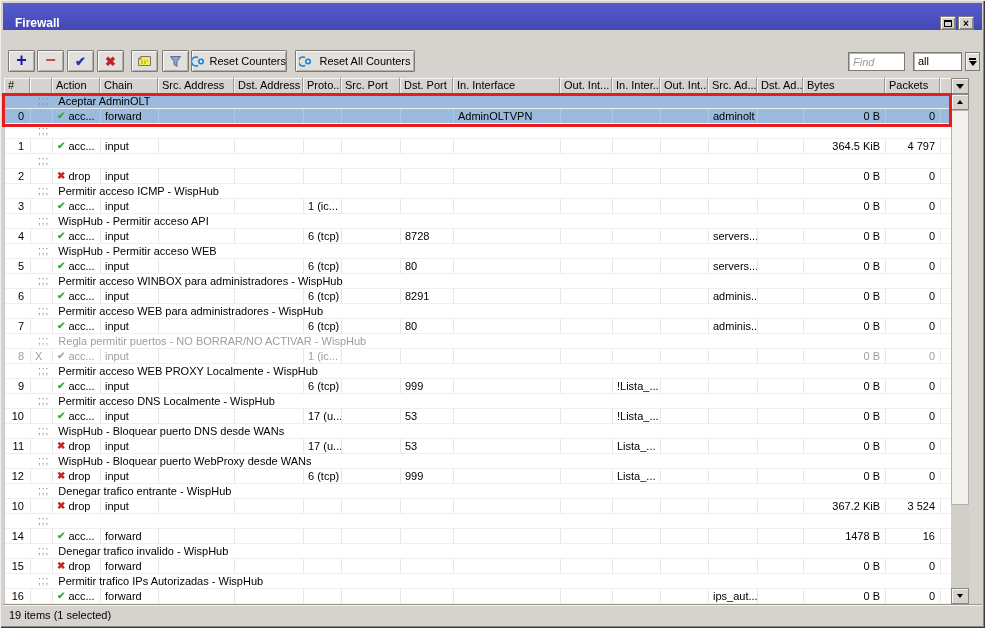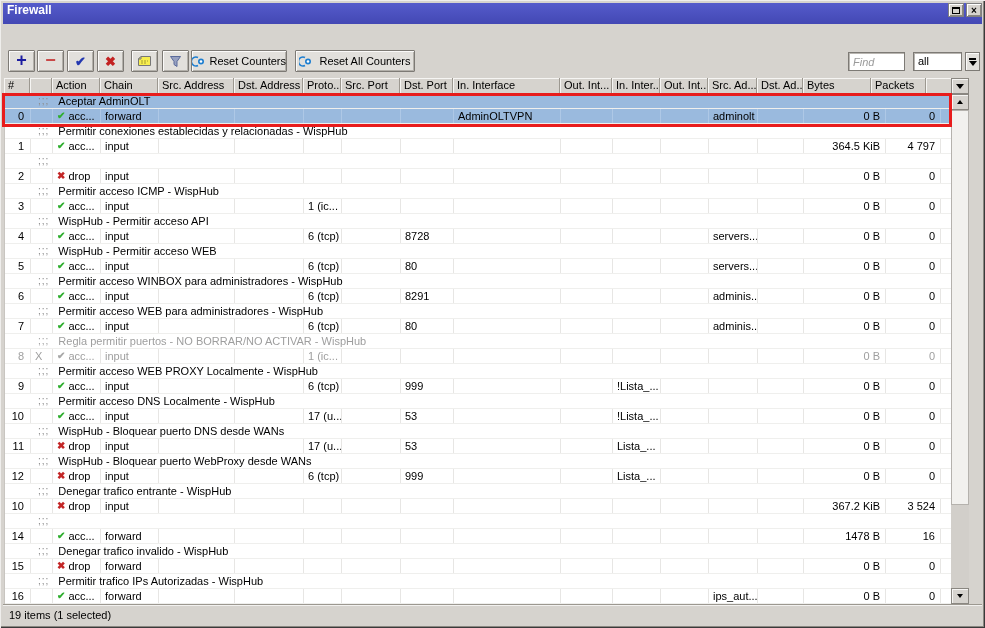--- a/index.html
+++ b/index.html
@@ -4,22 +4,22 @@
 <style>
   html,body{margin:0;padding:0;background:#9a9a9a;}
   *{box-sizing:border-box;}
   #win{
     position:relative;width:985px;height:628px;background:#d6d3ce;
     font-family:"Liberation Sans",sans-serif;font-size:11px;color:#000;
     box-shadow:inset 1px 1px 0 #efeeec, inset -1px -1px 0 #3a3a3a, inset -2px -2px 0 #8a8781;
     overflow:hidden;
   }
   
-  .titlebar{position:absolute;left:3px;top:3px;width:979px;height:21px;
-    background:linear-gradient(#555bcb,#4348b4);display:flex;align-items:flex-start;padding:0 0;}
+  .titlebar{position:absolute;left:3px;top:3px;width:979px;height:27px;
+    background:linear-gradient(#555bcb,#4348b4);display:flex;align-items:flex-end;padding:0 8px;}
   .titlebar .t{color:#fff;font-weight:bold;font-size:12px;padding-left:4px;flex:1;}
   .tbtn{width:16px;height:14px;background:#d6d3ce;border:1px solid #808080;
     box-shadow:inset 1px 1px 0 #fff, inset -1px -1px 0 #8a8781;margin-left:2px;
     display:flex;align-items:center;justify-content:center;font-size:10px;font-weight:bold;cursor:default;}
   .maxglyph{width:8px;height:7px;border:1px solid #000;border-top-width:2px;}
   
   .tabbar{position:absolute;left:3px;top:26px;width:979px;height:22px;display:flex;align-items:flex-end;padding-left:5px;}
   .tab{height:20px;padding:3px 9px 0 9px;margin-right:1px;background:#d0cdc7;
     border:1px solid #8a8781;border-bottom:none;border-top-left-radius:2px;border-top-right-radius:2px;
     box-shadow:inset 1px 1px 0 #f2f1ef;white-space:nowrap;cursor:default;font-size:11.5px;}
@@ -160,21 +160,21 @@
       <div class="hcell" style="width: 69px;">Dst. Address</div>
       <div class="hcell" style="width: 38px;">Proto...</div>
       <div class="hcell" style="width: 59px;">Src. Port</div>
       <div class="hcell" style="width: 53px;">Dst. Port</div>
       <div class="hcell" style="width: 107px;">In. Interface</div>
       <div class="hcell" style="width: 52px;">Out. Int...</div>
       <div class="hcell" style="width: 48px;">In. Inter...</div>
       <div class="hcell" style="width: 48px;">Out. Int...</div>
       <div class="hcell" style="width: 49px;">Src. Ad...</div>
       <div class="hcell" style="width: 46px;">Dst. Ad...</div>
-      <div class="hcell" style="width: 68px;">Bytes</div>
+      <div class="hcell" style="width: 82px;">Bytes</div>
       <div class="hcell" style="width: 55px;">Packets</div>
       <div class="hcell" style="flex: 1 1 0%; border-right: none;"></div>
     </div>
 
   <div class="colsel">
     <span class="tri-down"></span>
     </div>
 
   <div id="rows">
       <div class="row comment sel">
@@ -199,21 +199,20 @@
         <div class="cell c-in_list" style="width: 48px;"></div>
         <div class="cell c-out_list" style="width: 48px;"></div>
         <div class="cell c-src_addr_list" style="width: 49px;">adminolt</div>
         <div class="cell c-dst_addr_list" style="width: 46px;"></div>
         <div class="cell c-bytes right" style="width: 82px;">0 B</div>
         <div class="cell c-packets right" style="width: 55px;">0</div>
         <div class="cell" style="flex: 1 1 0%; border-right: none;"></div>
       </div>
       <div class="row comment">
         <span class="semi">;;;</span>
-        <span>Permitir conexiones establecidas y relacionadas - WispHub</span>
       </div>
       <div class="row rule">
         <div class="cell c-num" style="width: 26px; text-align: right; padding-right: 6px;">1</div>
         <div class="cell c-flag" style="width: 22px;"></div>
         <div class="cell c-action" style="width: 48px; display: flex; align-items: center;">
           <span class="aicon accept">✔</span>
           <span>acc...</span>
         </div>
         <div class="cell c-chain" style="width: 58px;">input</div>
         <div class="cell c-src_address" style="width: 76px;"></div>

